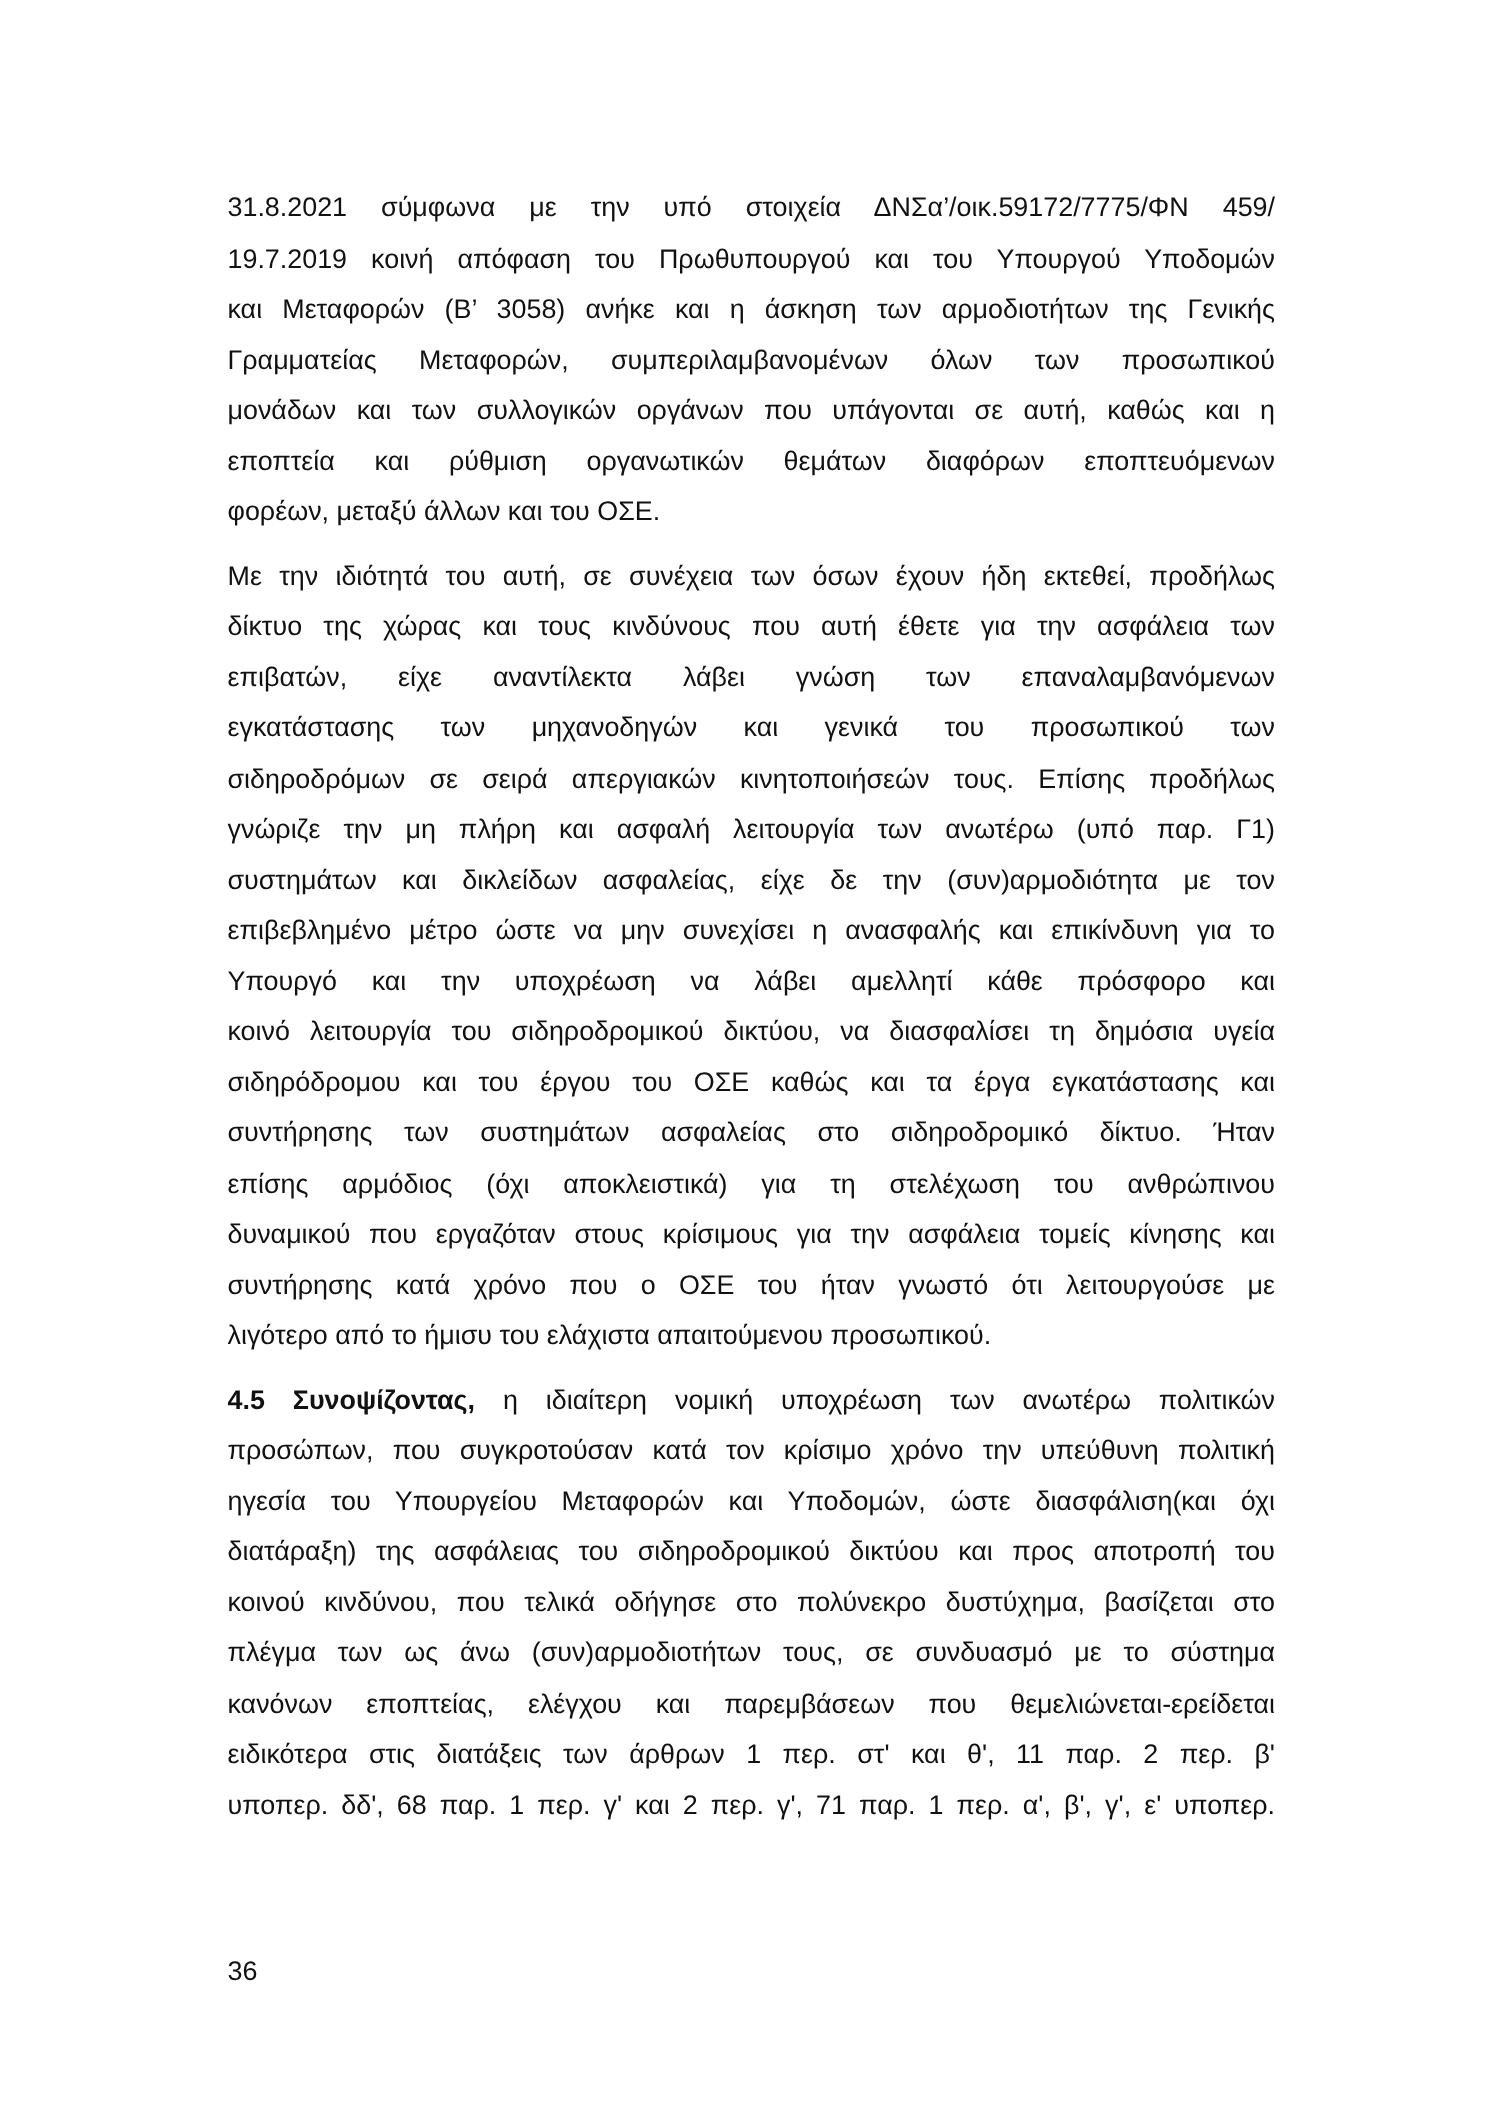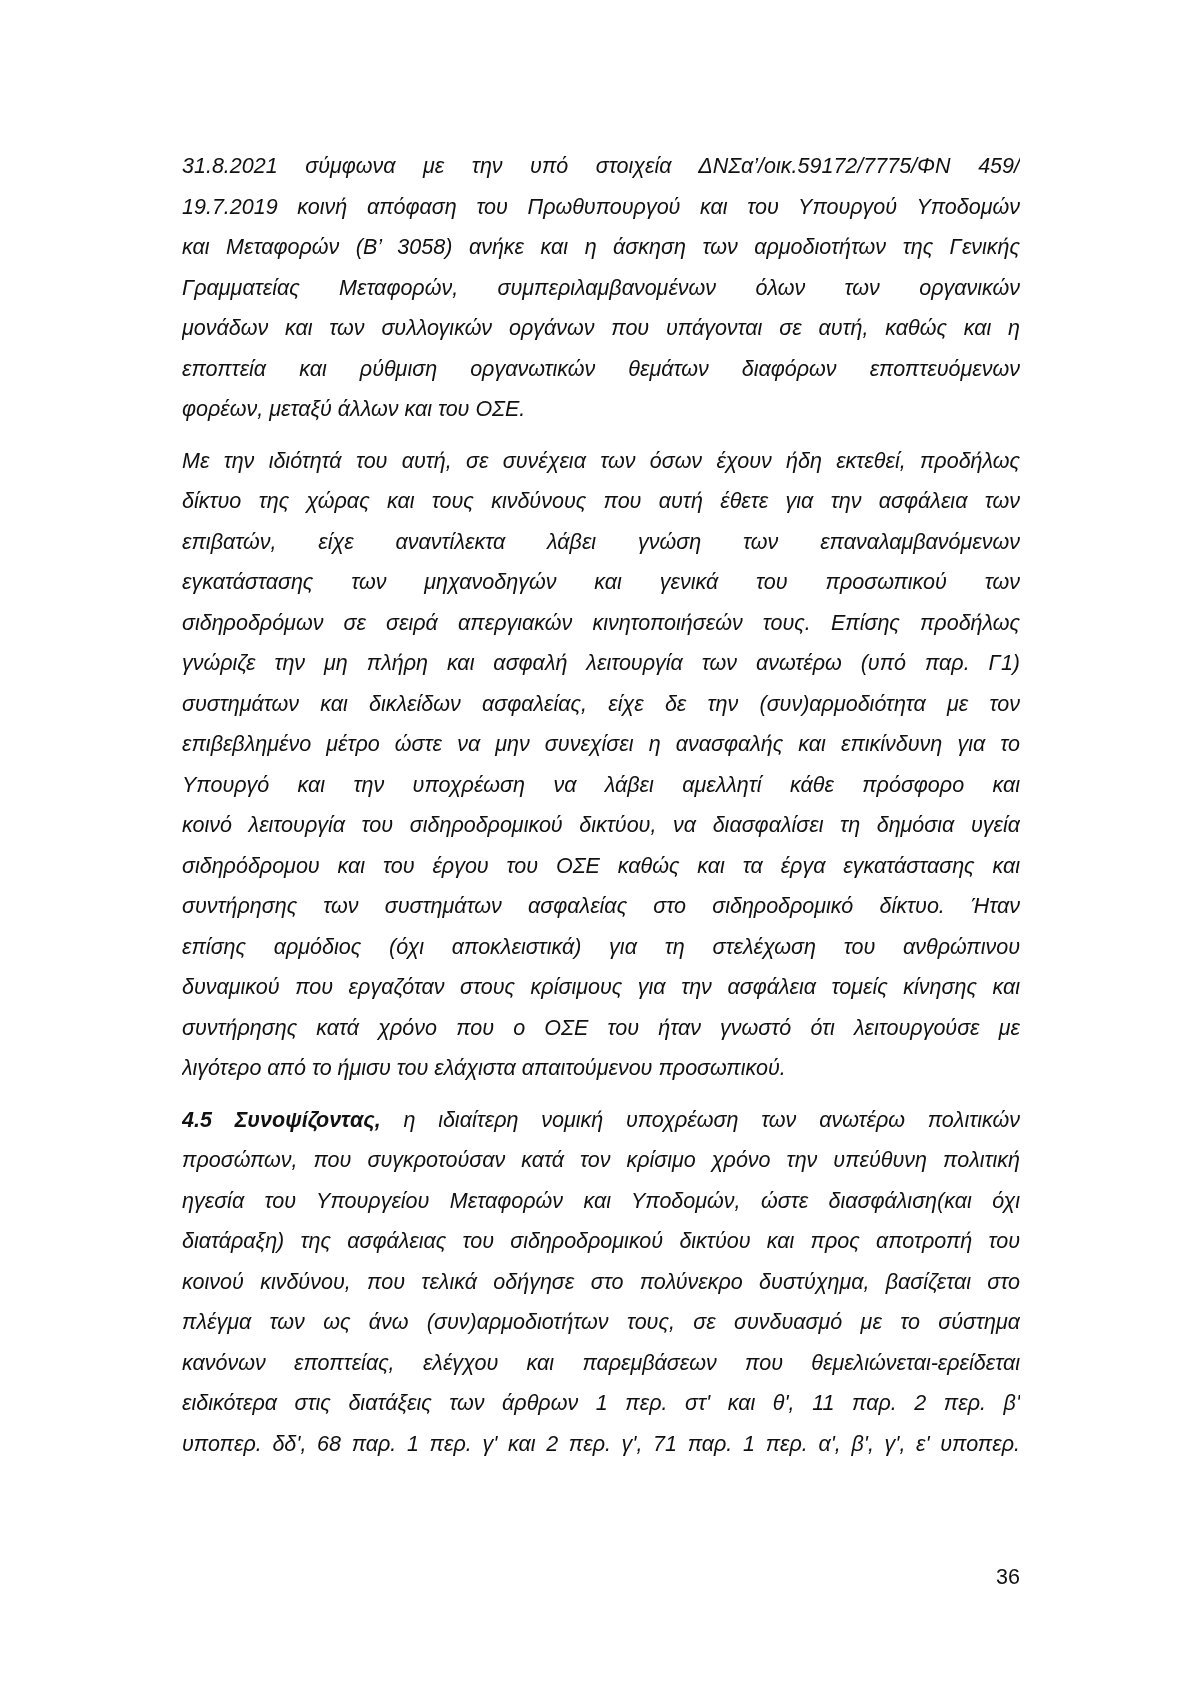--- a/index.html
+++ b/index.html
@@ -26,48 +26,47 @@
   }
   .paragraph {
     margin: 0 0 11px 0;
   }
   .line {
     height: 40.5px;
     overflow: hidden;
     text-align: justify;
     text-align-last: justify;
     white-space: normal;
-    font-style: italic;
   }
   .line.line-left {
     text-align-last: left;
   }
   .line strong {
     font-weight: bold;
   }
   .pagenum {
     position: absolute;
     left: 182px;
     top: 1564px;
     width: 838px;
-    text-align: right;
+    text-align: left;
     font-size: 21.5px;
     line-height: 26px;
   }
 </style>
 </head>
 <body>
 
 <div class="page">
   <main class="textblock">
       <div class="paragraph">
         <div class="line">31.8.2021 σύμφωνα με την υπό στοιχεία ΔΝΣα’/οικ.59172/7775/ΦΝ 459/</div>
         <div class="line">19.7.2019 κοινή απόφαση του Πρωθυπουργού και του Υπουργού Υποδομών</div>
         <div class="line">και Μεταφορών (Β’ 3058) ανήκε και η άσκηση των αρμοδιοτήτων της Γενικής</div>
-        <div class="line">Γραμματείας Μεταφορών, συμπεριλαμβανομένων όλων των οργανικών</div>
+        <div class="line">Γραμματείας Μεταφορών, συμπεριλαμβανομένων όλων των προσωπικού</div>
         <div class="line">μονάδων και των συλλογικών οργάνων που υπάγονται σε αυτή, καθώς και η</div>
         <div class="line">εποπτεία και ρύθμιση οργανωτικών θεμάτων διαφόρων εποπτευόμενων</div>
         <div class="line line-left">φορέων, μεταξύ άλλων και του ΟΣΕ.</div>
       </div>
       <div class="paragraph">
         <div class="line">Με την ιδιότητά του αυτή, σε συνέχεια των όσων έχουν ήδη εκτεθεί, προδήλως</div>
         <div class="line">δίκτυο της χώρας και τους κινδύνους που αυτή έθετε για την ασφάλεια των</div>
         <div class="line">επιβατών, είχε αναντίλεκτα λάβει γνώση των επαναλαμβανόμενων</div>
         <div class="line">εγκατάστασης των μηχανοδηγών και γενικά του προσωπικού των</div>
         <div class="line">σιδηροδρόμων σε σειρά απεργιακών κινητοποιήσεών τους. Επίσης προδήλως</div>

